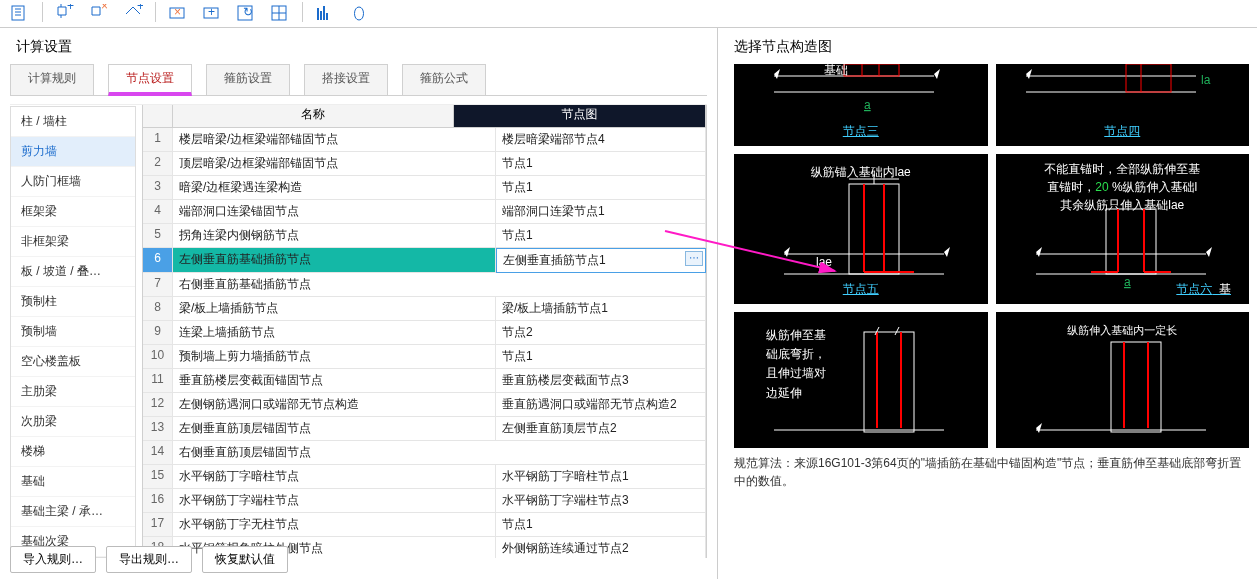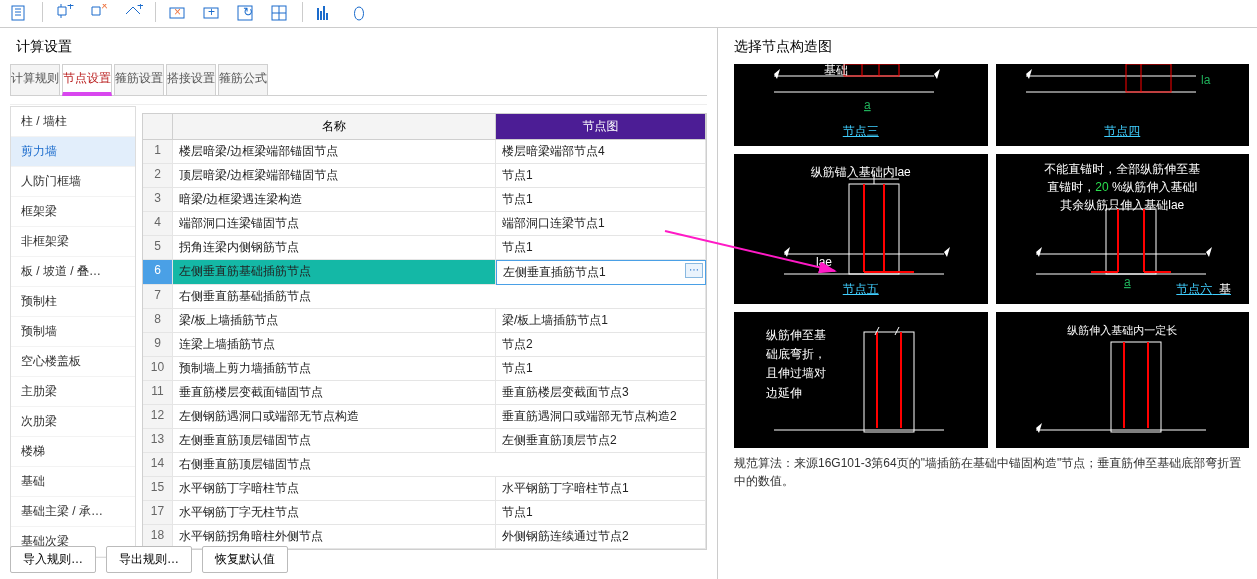--- a/index.html
+++ b/index.html
@@ -9,35 +9,35 @@
 .toolbar .ticon { width: 24px; height: 24px; display: inline-flex; align-items: center; justify-content: center; color: #1a6bcc; }
 .toolbar .sep { width: 1px; height: 20px; background: #ccc; }
 .toolbar-group { display: flex; gap: 10px; }
 
 .main { display: flex; height: 551px; }
 
 .left-panel { width: 718px; border-right: 1px solid #ccc; padding: 8px 10px 0 10px; position: relative; }
 .panel-title { font-size: 14px; padding: 2px 0 8px 6px; }
 
 .tabs { display: flex; border-bottom: 1px solid #d0d0d0; }
-.tab { padding: 5px 0; border: 1px solid #d0d0d0; border-bottom: none; background: #f4f4f4; cursor: pointer; margin-right: 2px; color: #555; }
+.tab { padding: 5px 17px; border: 1px solid #d0d0d0; border-bottom: none; background: #f4f4f4; cursor: pointer; margin-right: 14px; color: #555; }
 .tab.active { background: #fff; border-bottom: 4px solid #d946ef; margin-bottom: -1px; color: #b91c1c; }
 
 .content { display: flex; margin-top: 8px; height: 454px; overflow: hidden; border-top: 1px solid #eee; align-items: center; }
 
 .sidebar { width: 126px; border: 1px solid #ddd; }
 .side-item { padding: 6px 10px; cursor: pointer; color: #333; border-bottom: 1px solid #f3f3f3; }
 .side-item.highlight { background: #e2eefb; color: #1a6bcc; font-weight: 500; }
 
 .grid { flex: 1; border: 1px solid #cfcfcf; margin-left: 6px; overflow-y: auto; position: relative; }
 .grid-header { display: flex; background: #f4f4f4; position: sticky; top: 0; }
 .gh { border-right: 1px solid #cfcfcf; border-bottom: 1px solid #cfcfcf; text-align: center; padding: 4px 0; font-weight: 500; }
 .gh.rownum { width: 30px; }
 .gh.name { flex: 1; }
-.gh.node { width: 210px; background: #4c1d95; color: #fff; }
+.gh.node { width: 252px; background: #0f172a; color: #fff; }
 
 .row { display: flex; }
 .cell { border-right: 1px solid #e5e5e5; border-bottom: 1px solid #e5e5e5; padding: 3px 6px; white-space: nowrap; overflow: hidden; }
 .cell.rownum { width: 30px; text-align: center; background: #f4f4f4; color: #666; }
 .cell.name { flex: 1; color: #222; }
 .cell.node { width: 210px; color: #222; position: relative; }
 .row.selected .cell.rownum { background: #4aa0e6; color: #fff; }
 .row.selected .cell.name { background: #14b8a6; }
 .row.selected .cell.node { background: #fff; border: 1px solid #4aa0e6; }
 
@@ -237,20 +237,25 @@
             <div class="row">
               <div class="cell rownum">14</div>
               <div class="cell name">右侧垂直筋顶层锚固节点</div>
             </div>
             <div class="row">
               <div class="cell rownum">15</div>
               <div class="cell name">水平钢筋丁字暗柱节点</div>
               <div class="cell node">水平钢筋丁字暗柱节点1</div>
             </div>
             <div class="row">
+              <div class="cell rownum">16</div>
+              <div class="cell name">水平钢筋丁字端柱节点</div>
+              <div class="cell node">水平钢筋丁字端柱节点3</div>
+            </div>
+            <div class="row">
               <div class="cell rownum">17</div>
               <div class="cell name">水平钢筋丁字无柱节点</div>
               <div class="cell node">节点1</div>
             </div>
             <div class="row">
               <div class="cell rownum">18</div>
               <div class="cell name">水平钢筋拐角暗柱外侧节点</div>
               <div class="cell node">外侧钢筋连续通过节点2</div>
             </div>
           </div>

